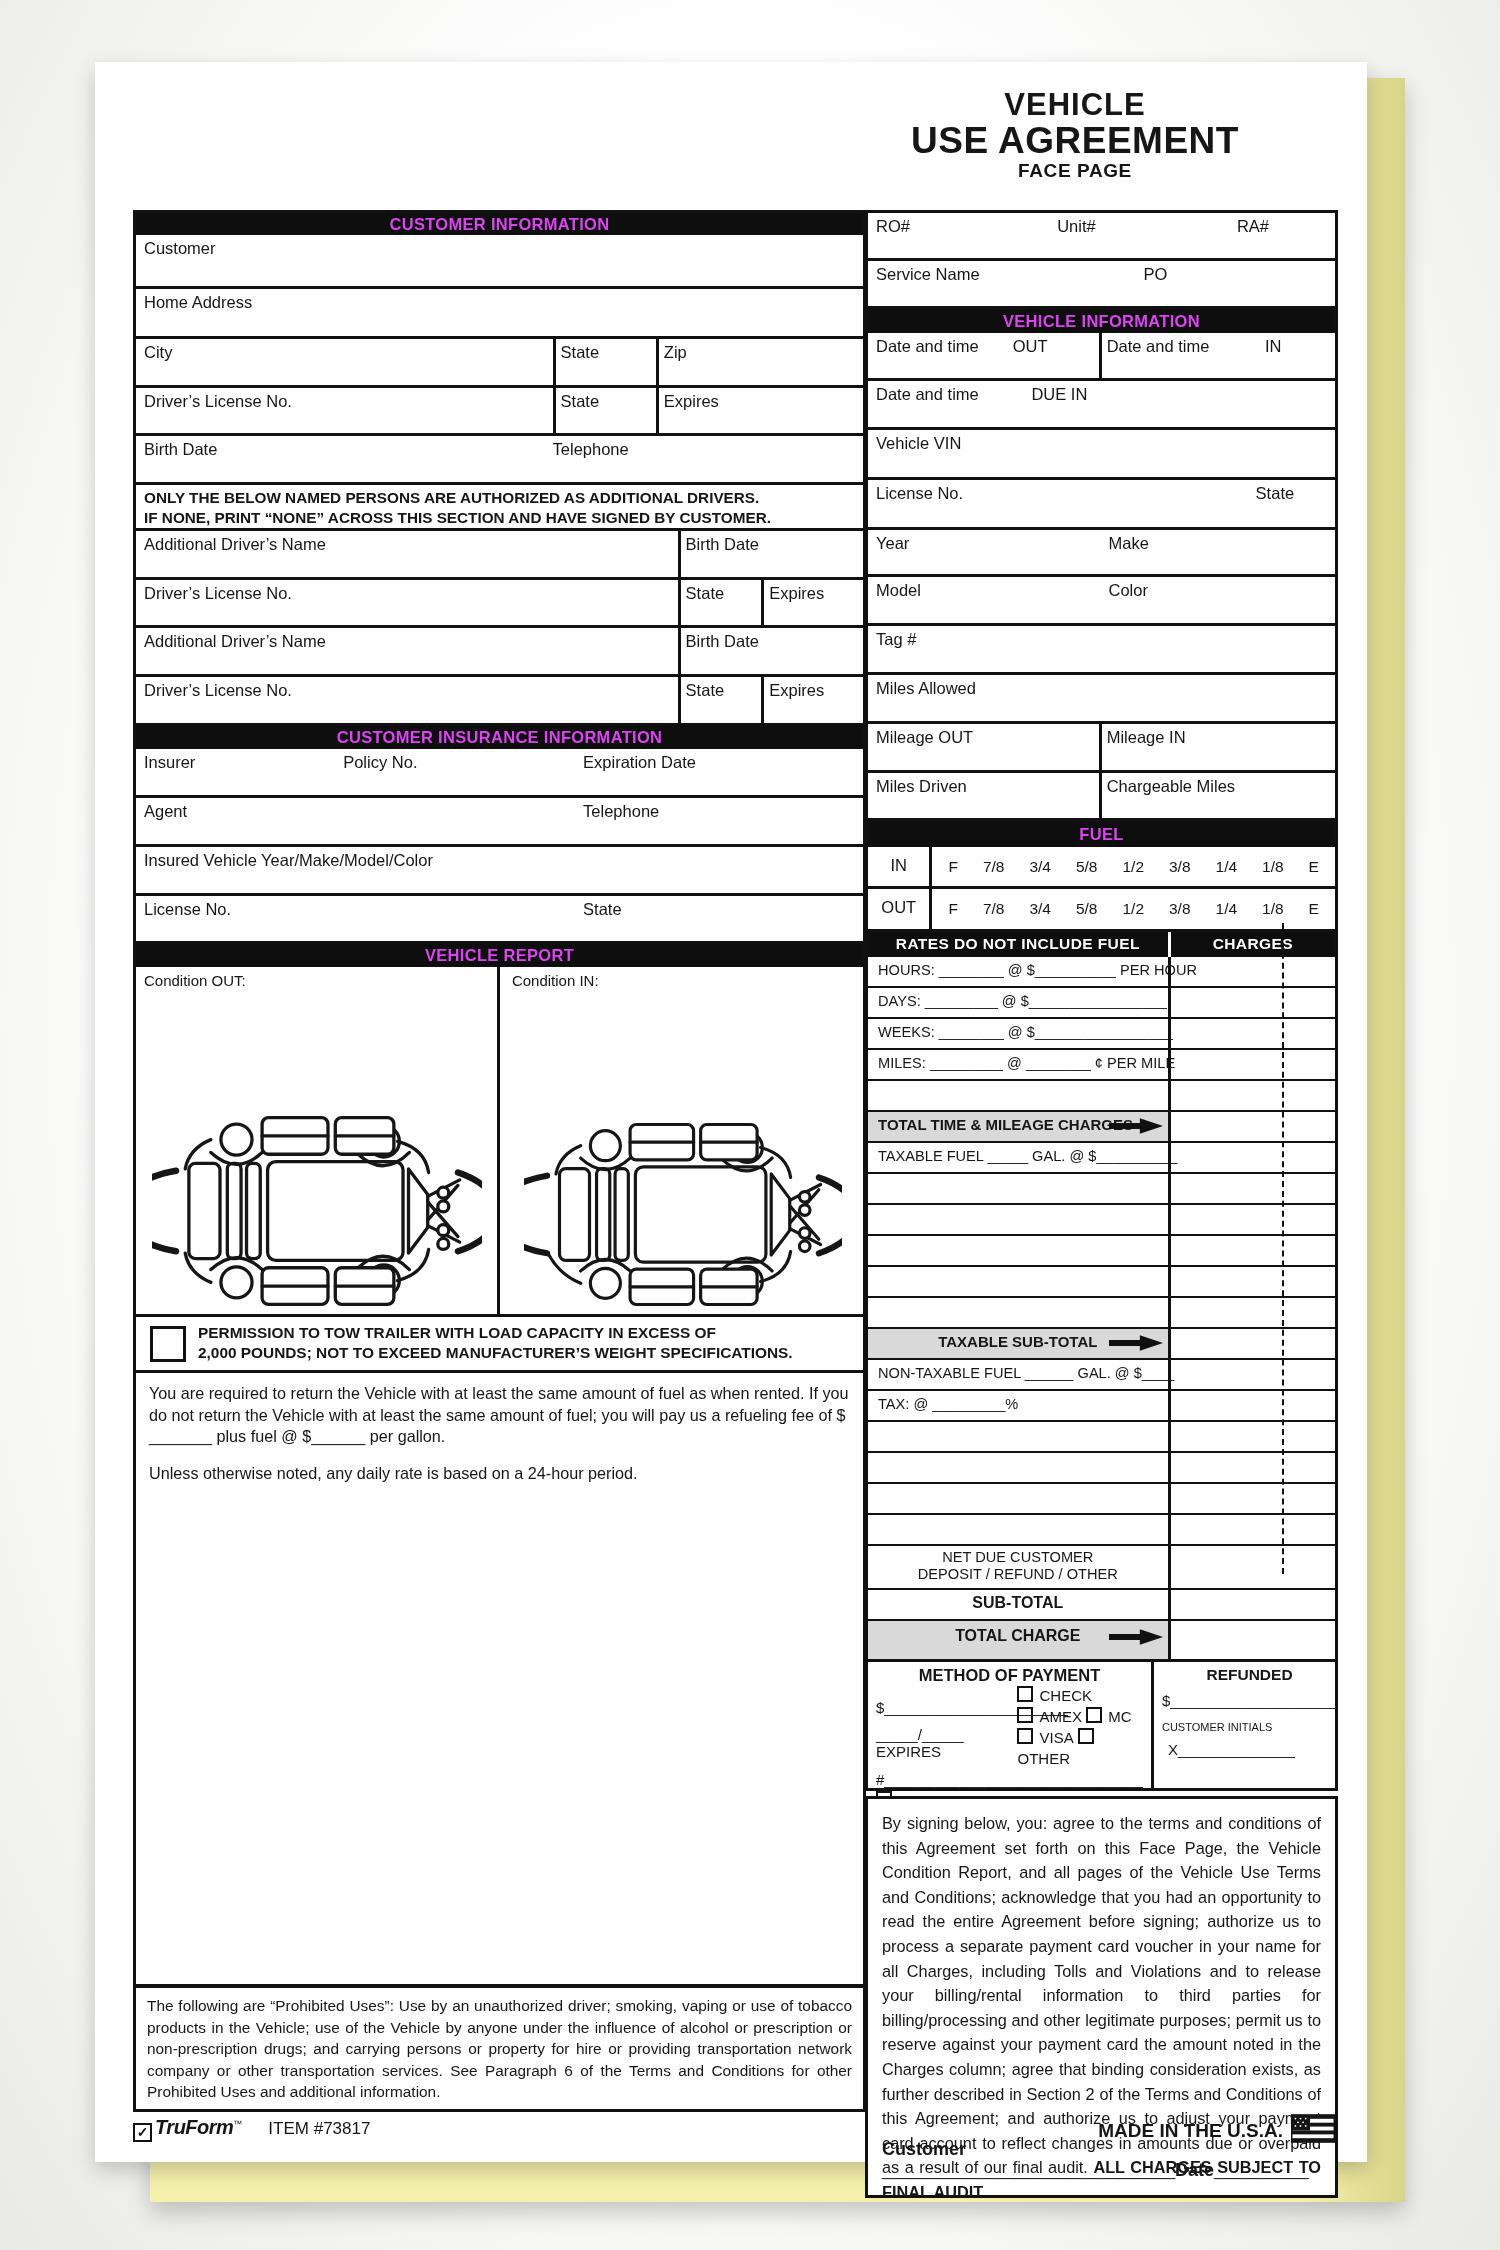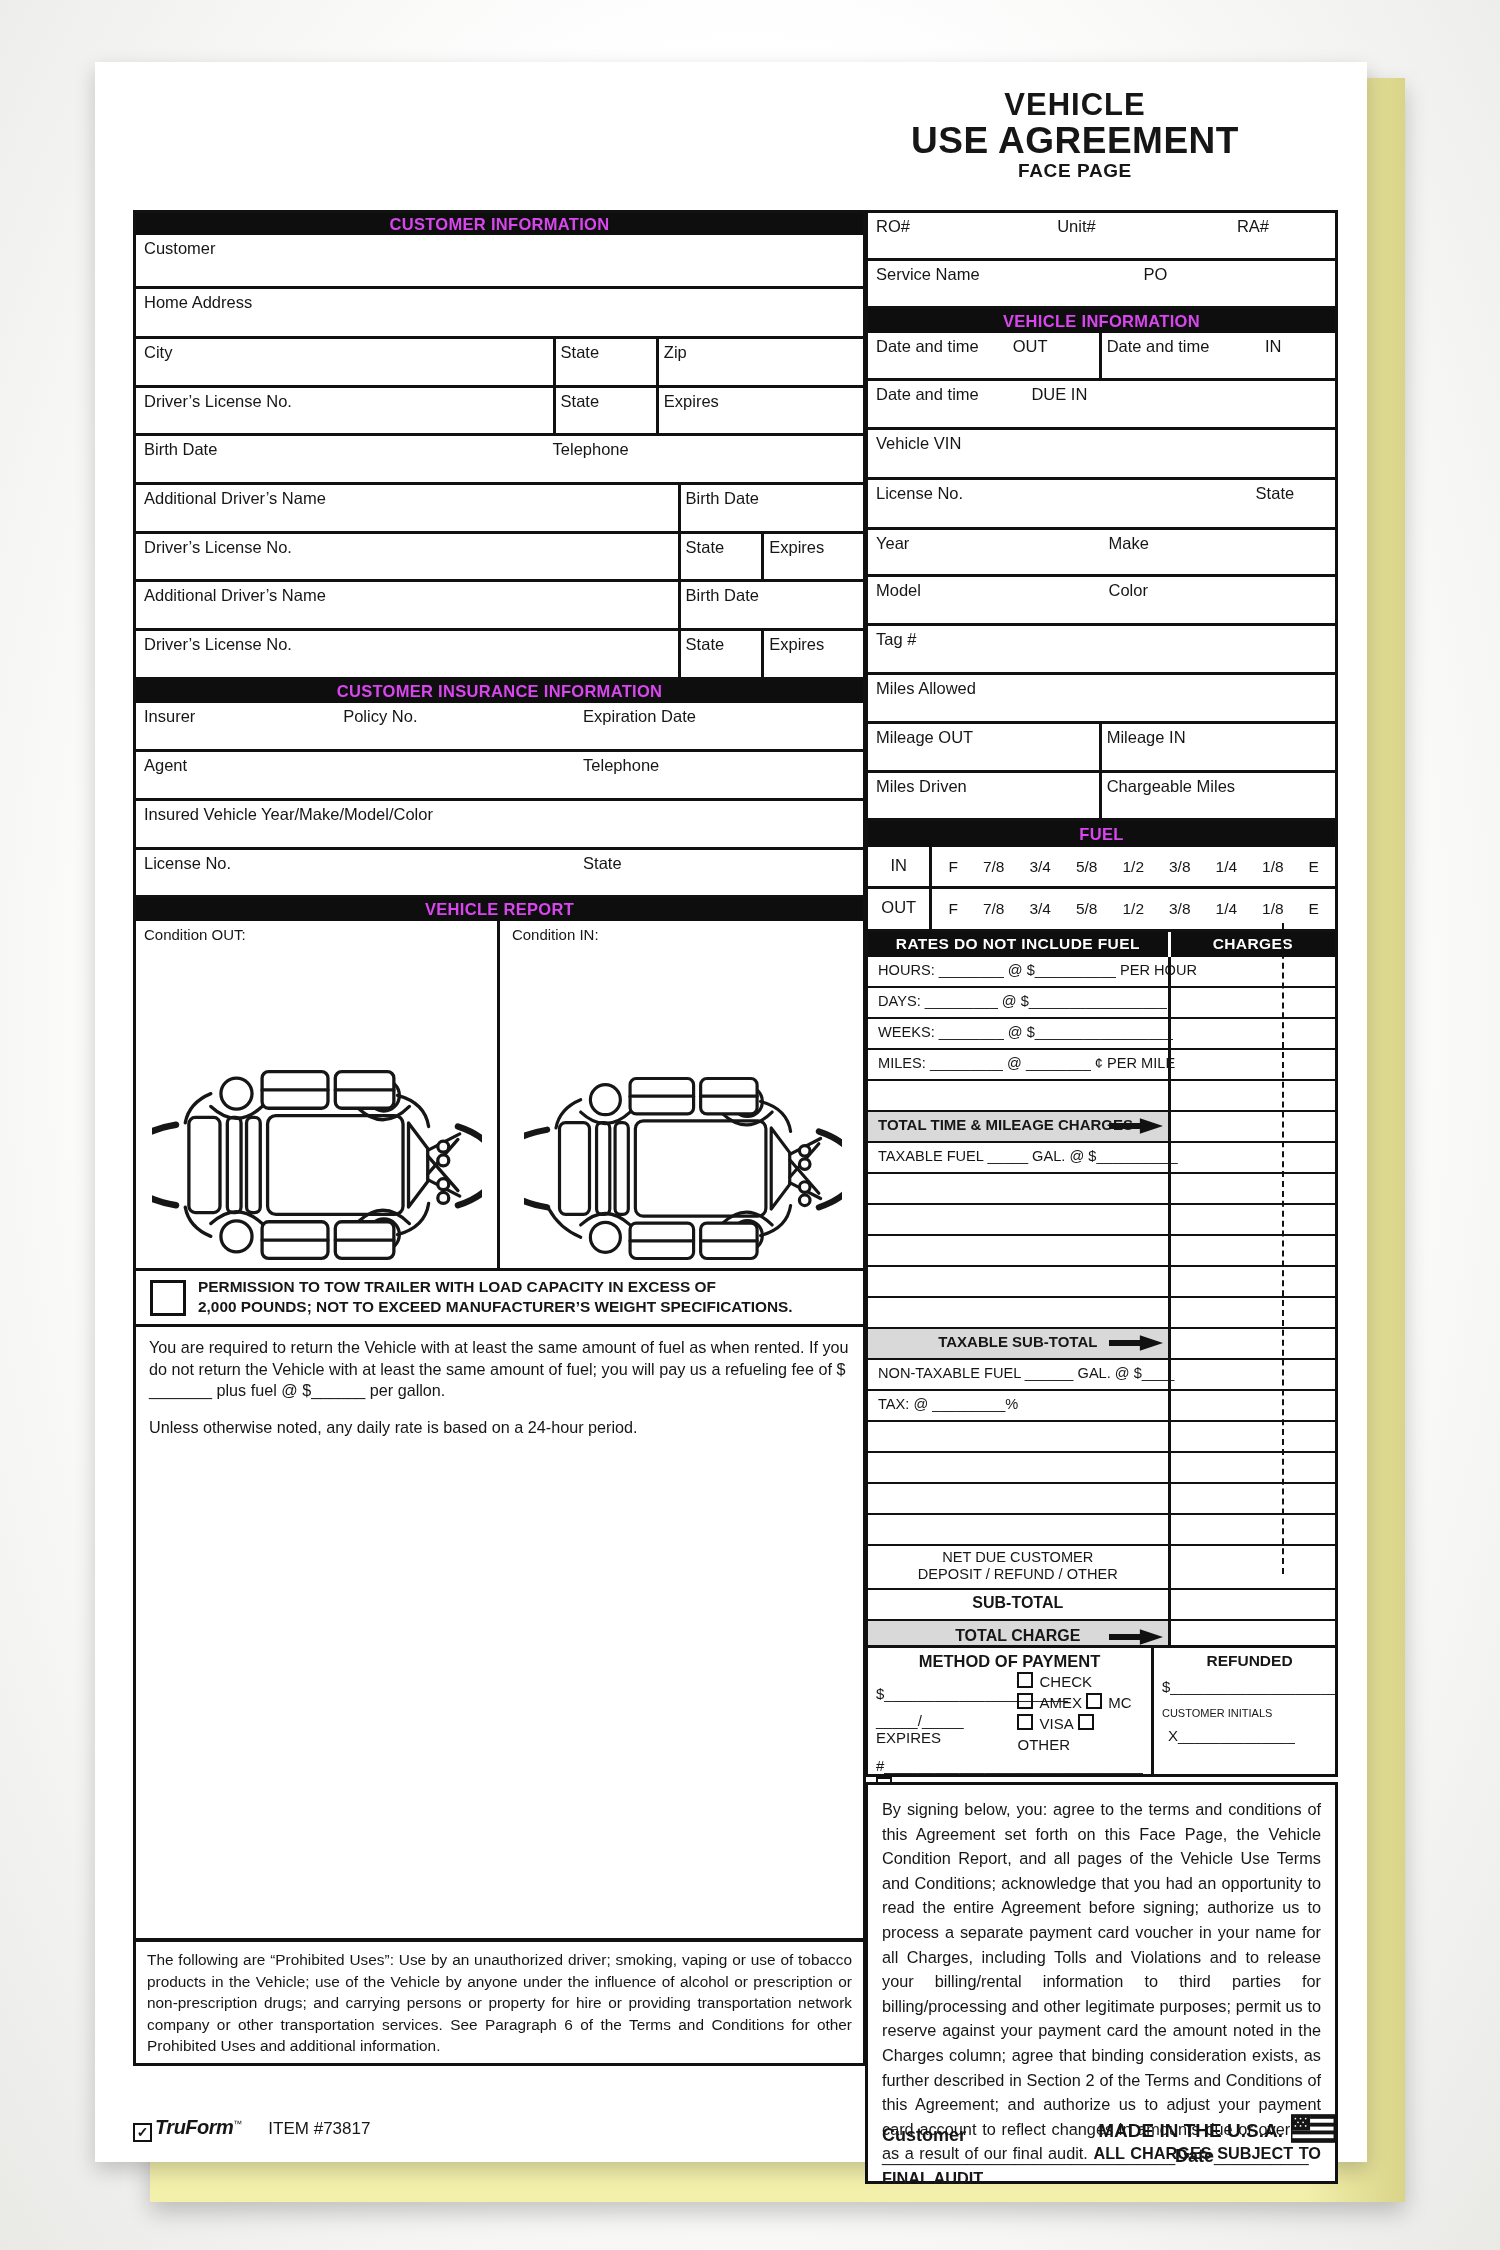--- a/index.html
+++ b/index.html
@@ -113,20 +113,24 @@
       <span class="l">Driver’s License No.</span>
       <div class="vd" style="left:57.3%;"></div>
       <span class="lp" style="left:calc(57.3% + 8px);">State</span>
       <div class="vd" style="left:71.5%;"></div>
       <span class="lp" style="left:calc(71.5% + 8px);">Expires</span>
     </div>
     <div class="r" style="height:46px;">
       <span class="l">Birth Date</span>
       <span class="lp" style="left:57.3%;">Telephone</span>
     </div>
+    <div class="r notice" style="height:46px;box-sizing:border-box;">
+      <div>ONLY THE BELOW NAMED PERSONS ARE AUTHORIZED AS ADDITIONAL DRIVERS.</div>
+      <div>IF NONE, PRINT “NONE” ACROSS THIS SECTION AND HAVE SIGNED BY CUSTOMER.</div>
+    </div>
     <div class="r" style="height:46px;">
       <span class="l">Additional Driver’s Name</span>
       <div class="vd" style="left:74.5%;"></div>
       <span class="lp" style="left:calc(74.5% + 8px);">Birth Date</span>
     </div>
     <div class="r" style="height:45px;">
       <span class="l">Driver’s License No.</span>
       <div class="vd" style="left:74.5%;"></div>
       <span class="lp" style="left:calc(74.5% + 8px);">State</span>
       <div class="vd" style="left:86%;"></div>
@@ -447,21 +451,21 @@
         <div class="cl" style="text-align:center;padding-left:0;padding-top:3px;line-height:17px;">
           <div>NET DUE CUSTOMER</div>
             <div>DEPOSIT / REFUND / OTHER</div>
         </div>
           <div class="cv"></div>
       </div>
       <div class="cr">
         <div class="cl" style="text-align:center;padding-left:0;font-weight:bold;font-size:16px;padding-top:4px;">SUB-TOTAL</div>
         <div class="cv"></div>
       </div>
-      <div class="cr" style="height:24px;border-bottom:none;">
+      <div class="cr" style="height:38px;border-bottom:none;">
         <div class="cl g" style="text-align:center;padding-left:0;padding-top:6px;font-size:16px;"><span>TOTAL CHARGE</span>
           <svg class="arrow" style="top:7px;" width="54" height="18" viewBox="0 0 56 18">
               <polygon points="0,6 32,6 32,1 56,9 32,17 32,12 0,12" fill="#111"></polygon>
             </svg>
         </div>
           <div class="cv"></div>
       </div>
     </div>
 
     <div class="payment">

